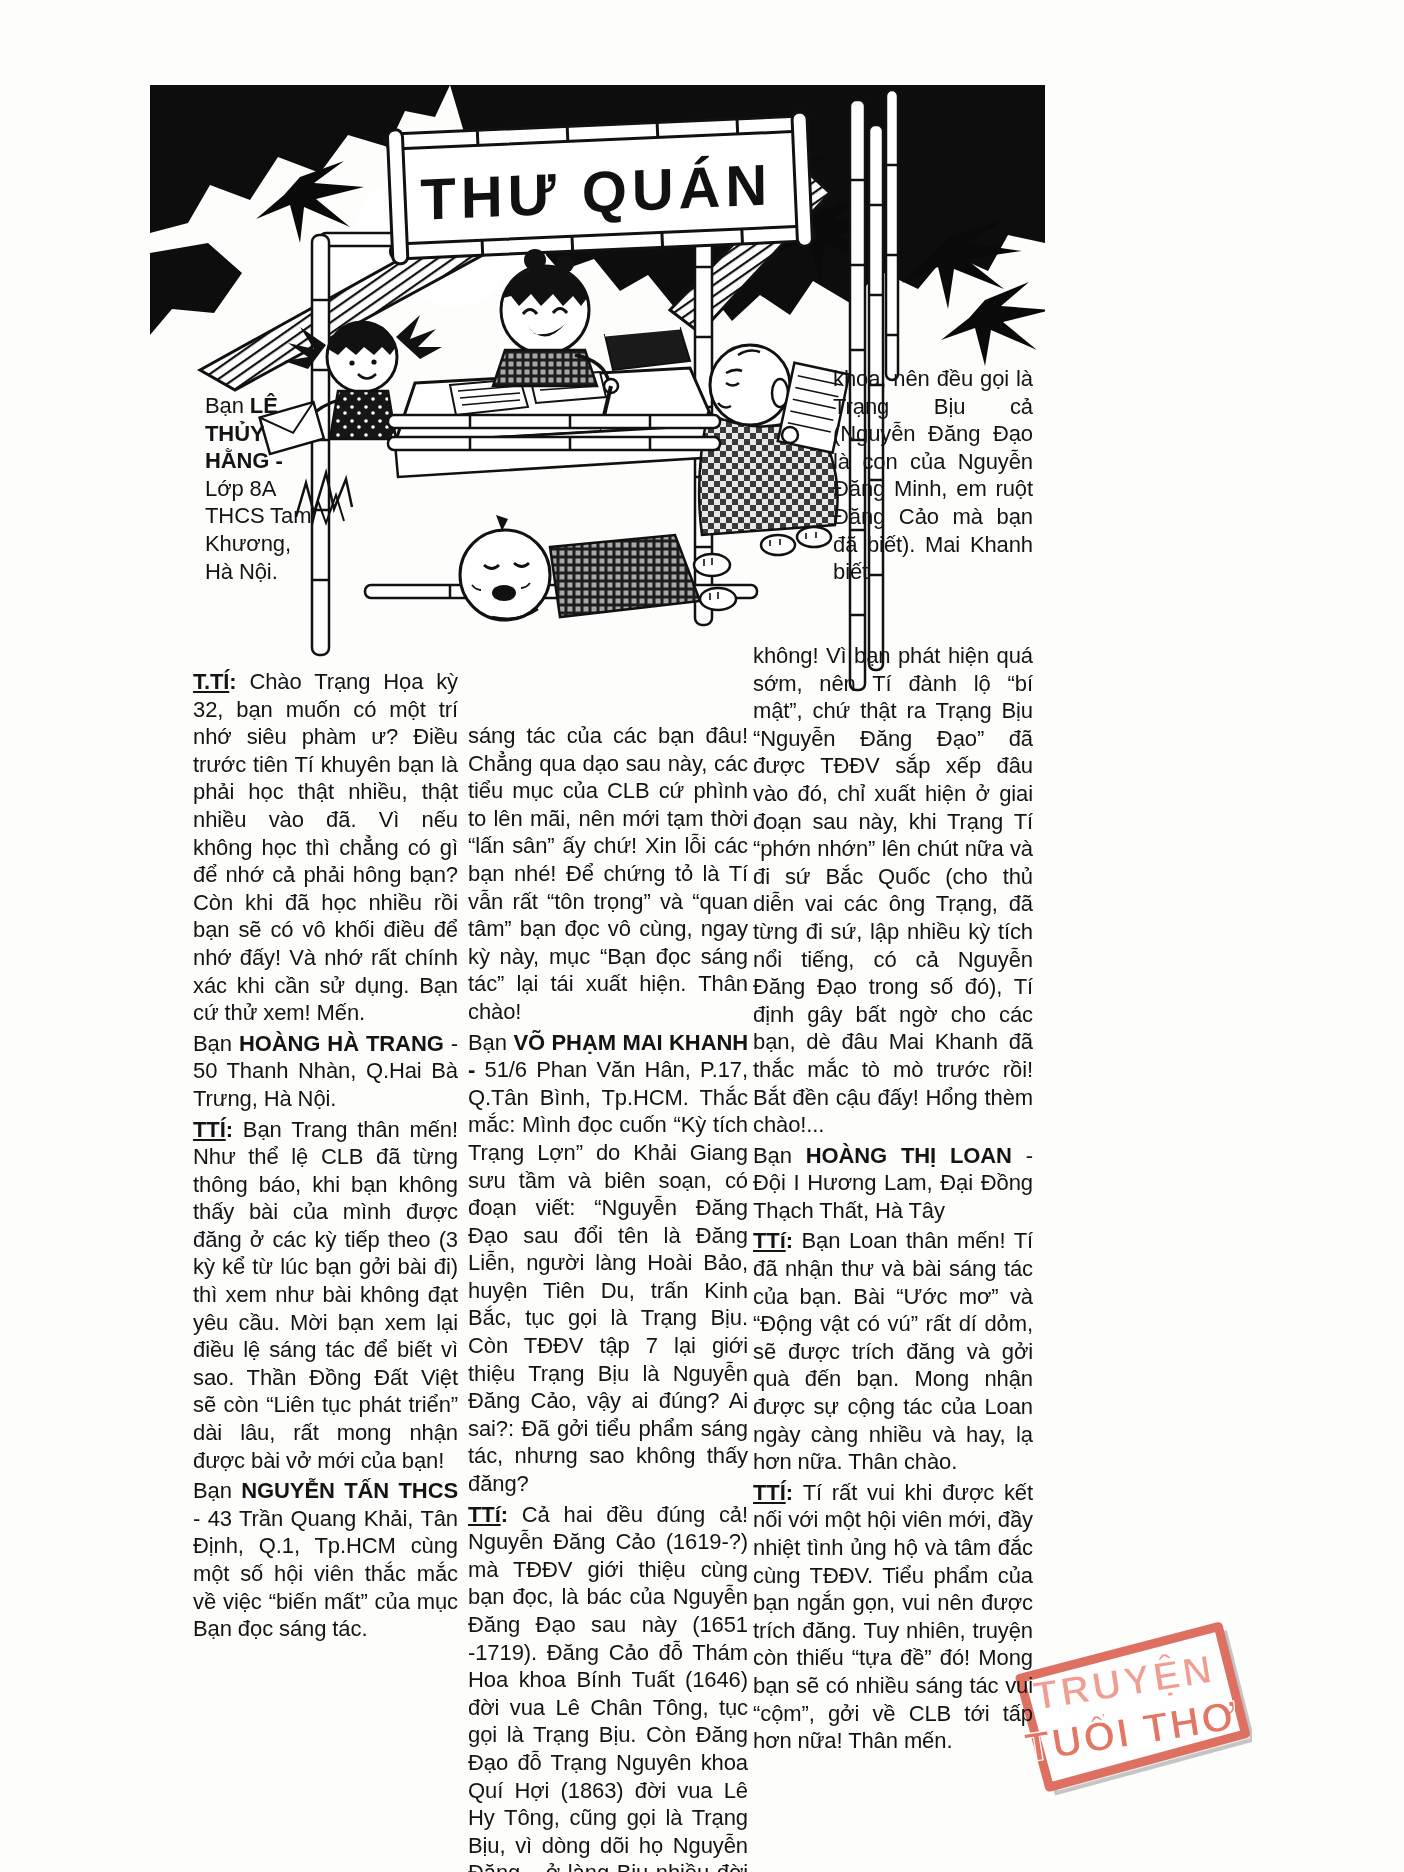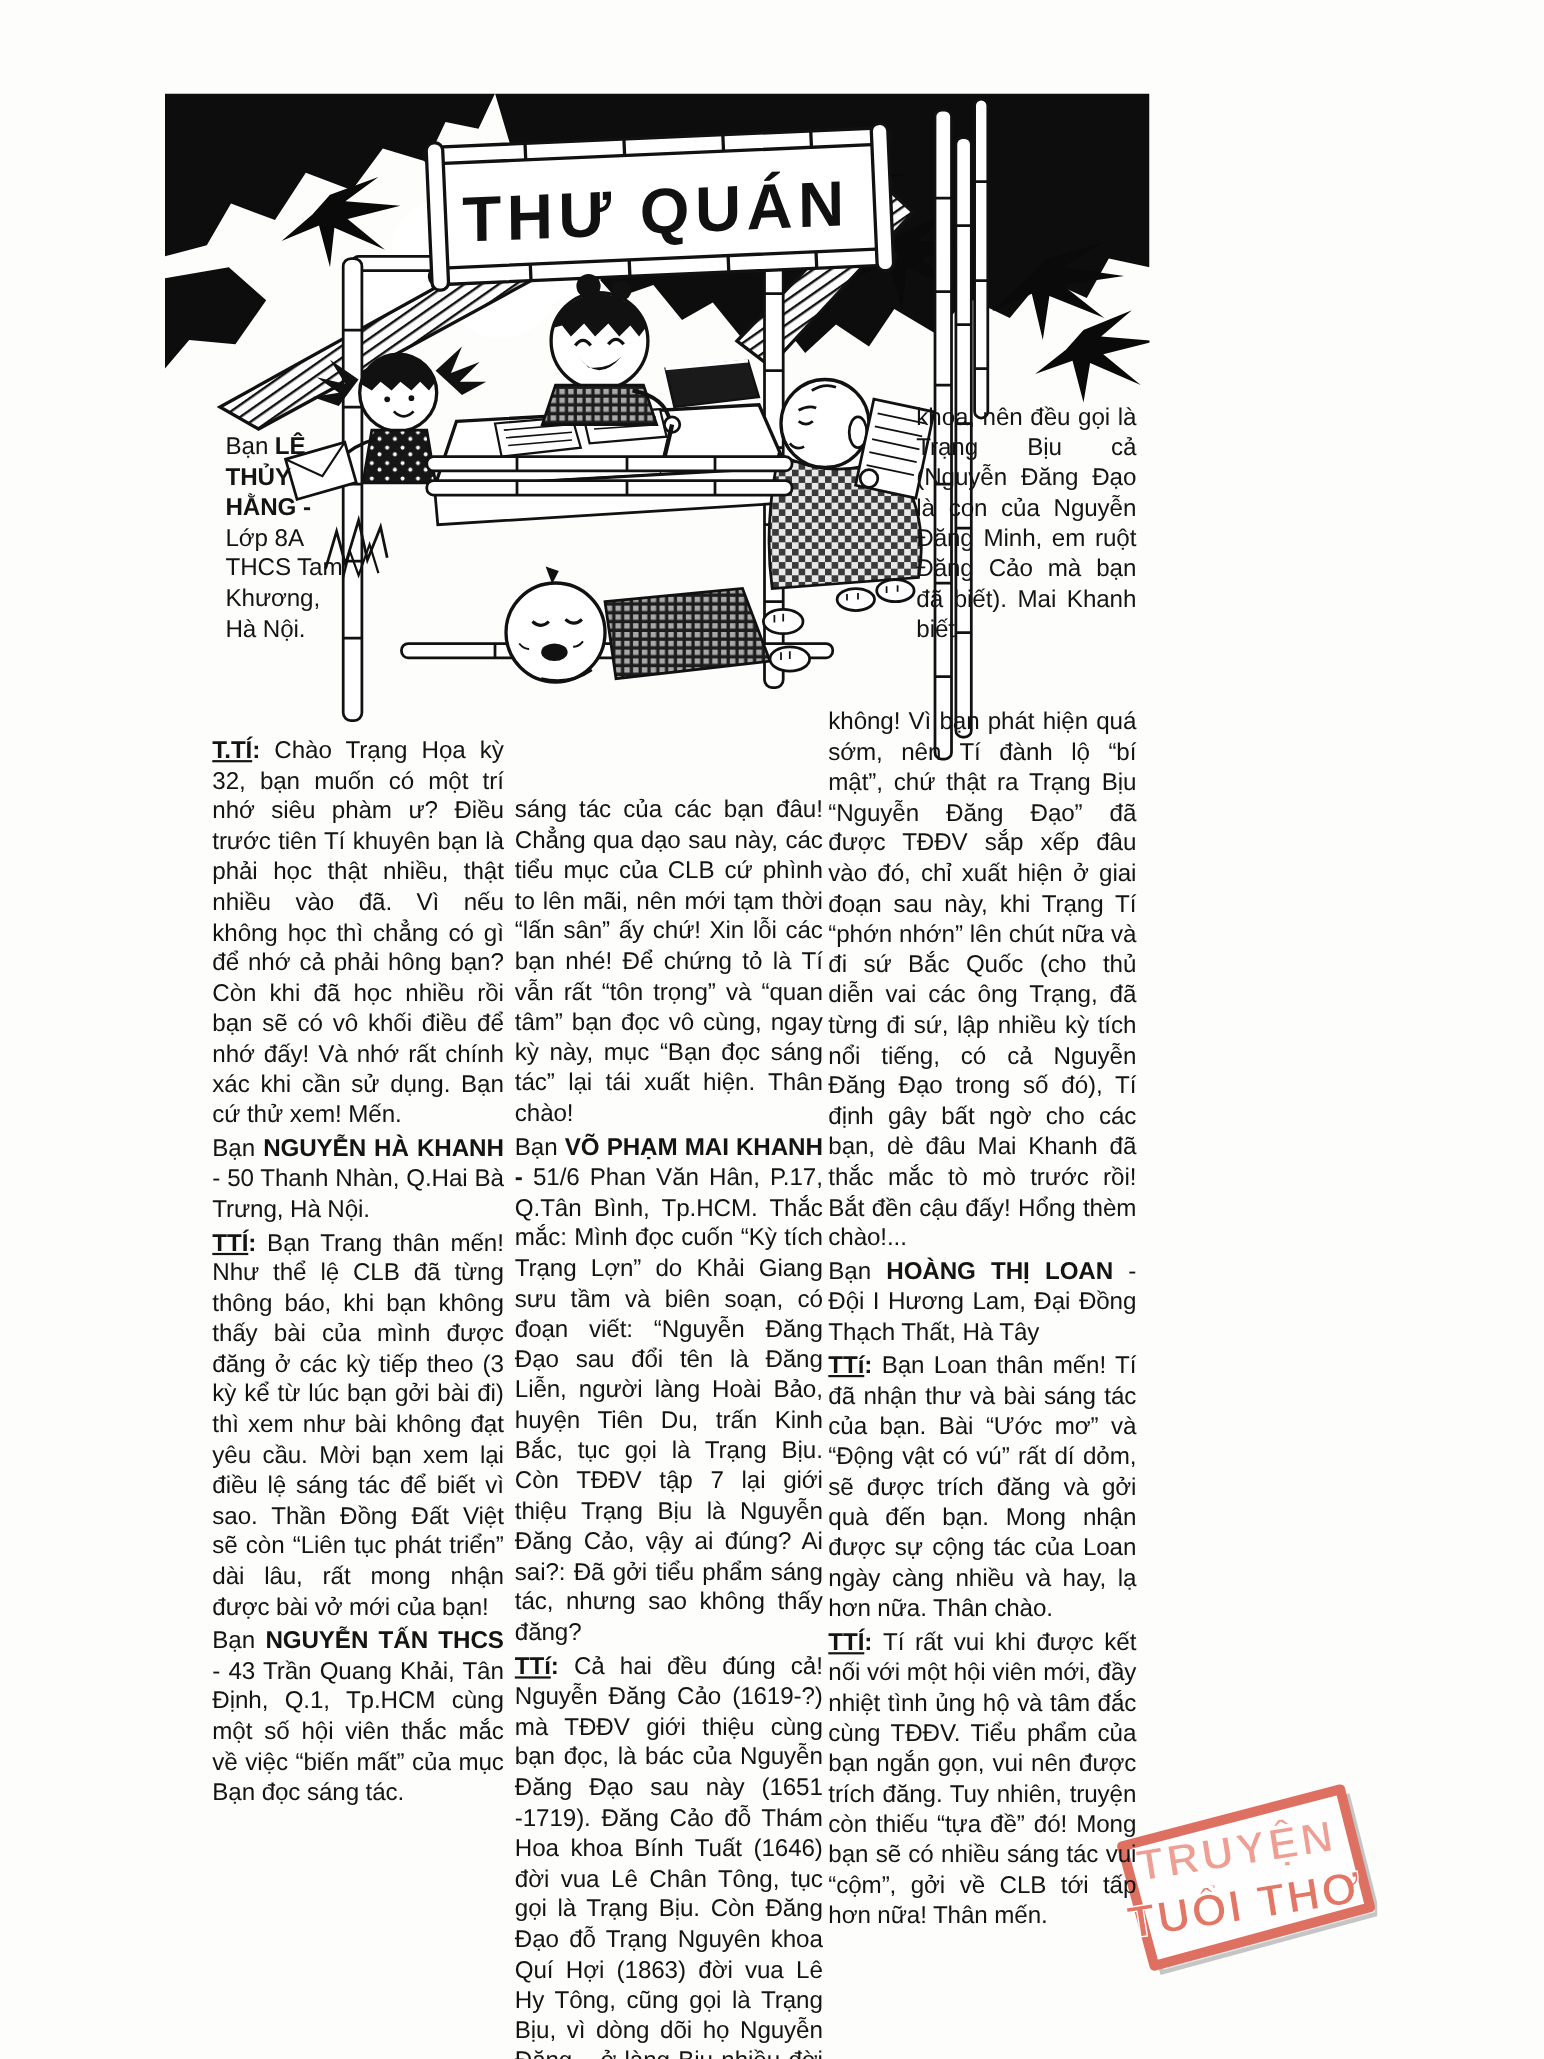--- a/index.html
+++ b/index.html
@@ -184,21 +184,21 @@
       <text x="126" y="128" text-anchor="middle" font-size="41" font-weight="900" letter-spacing="2" fill="#dd5a45" stroke="#ffffff" stroke-width="1.2">TUỔI THƠ</text>
     </g>
   </svg>
 
   <div class="col no-just" style="left:205px;top:392px;width:112px;">
       <p><span>Bạn </span><span class="r-b">LÊ THỦY HẰNG - </span><span class="r-i">Lớp 8A THCS Tam Khương, Hà Nội.</span></p>
     </div>
 
   <div class="col" style="left:193px;top:668px;width:265px;">
       <p><span class="r-b r-u">T.TÍ</span><span class="r-b">:</span><span>&nbsp;Chào Trạng Họa kỳ 32, bạn muốn có một trí nhớ siêu phàm ư? Điều trước tiên Tí khuyên bạn là phải học thật nhiều, thật nhiều vào đã. Vì nếu không học thì chẳng có gì để nhớ cả phải hông bạn? Còn khi đã học nhiều rồi bạn sẽ có vô khối điều để nhớ đấy! Và nhớ rất chính xác khi cần sử dụng. Bạn cứ thử xem! Mến.</span></p>
-      <p><span>Bạn </span><span class="r-b">NGUYỄN HÀ KHANH</span><span class="r-i"> - 50 Thanh Nhàn, Q.Hai Bà Trưng, Hà Nội.</span></p>
+      <p><span>Bạn </span><span class="r-b">HOÀNG HÀ TRANG</span><span class="r-i"> - 50 Thanh Nhàn, Q.Hai Bà Trưng, Hà Nội.</span></p>
       <p><span class="r-b r-u">TTÍ</span><span class="r-b">:</span><span>&nbsp;Bạn Trang thân mến! Như thể lệ CLB đã từng thông báo, khi bạn không thấy bài của mình được đăng ở các kỳ tiếp theo (3 kỳ kể từ lúc bạn gởi bài đi) thì xem như bài không đạt yêu cầu. Mời bạn xem lại điều lệ sáng tác để biết vì sao. Thần Đồng Đất Việt sẽ còn “Liên tục phát triển” dài lâu, rất mong nhận được bài vở mới của bạn!</span></p>
       <p><span>Bạn </span><span class="r-b">NGUYỄN TẤN THCS</span><span class="r-i"> - 43 Trần Quang Khải, Tân Định, Q.1, Tp.HCM </span><span>cùng một số hội viên thắc mắc về việc “biến mất” của mục Bạn đọc sáng tác.</span></p>
     </div>
 
   <div class="col" style="left:468px;top:722px;width:280px;">
       <p><span>sáng tác của các bạn đâu! Chẳng qua dạo sau này, các tiểu mục của CLB cứ phình to lên mãi, nên mới tạm thời “lấn sân” ấy chứ! Xin lỗi các bạn nhé! Để chứng tỏ là Tí vẫn rất “tôn trọng” và “quan tâm” bạn đọc vô cùng, ngay kỳ này, mục “Bạn đọc sáng tác” lại tái xuất hiện. Thân chào!</span></p>
       <p><span>Bạn </span><span class="r-b">VÕ PHẠM MAI KHANH -</span><span class="r-i"> 51/6 Phan Văn Hân, P.17, Q.Tân Bình, Tp.HCM. </span><span>Thắc mắc: </span><span class="r-i">Mình đọc cuốn “Kỳ tích Trạng Lợn” do Khải Giang sưu tầm và biên soạn, có đoạn viết: “Nguyễn Đăng Đạo sau đổi tên là Đăng Liễn, người làng Hoài Bảo, huyện Tiên Du, trấn Kinh Bắc, tục gọi là Trạng Bịu. Còn TĐĐV tập 7 lại giới thiệu Trạng Bịu là Nguyễn Đăng Cảo, vậy ai đúng? Ai sai?: Đã gởi tiểu phẩm sáng tác, nhưng sao không thấy đăng?</span></p>
       <p><span class="r-b r-u">TTí</span><span class="r-b">:</span><span>&nbsp;Cả hai đều đúng cả! Nguyễn Đăng Cảo (1619-?) mà TĐĐV giới thiệu cùng bạn đọc, là bác của Nguyễn Đăng Đạo sau này (1651 -1719). Đăng Cảo đỗ Thám Hoa khoa Bính Tuất (1646) đời vua Lê Chân Tông, tục gọi là Trạng Bịu. Còn Đăng Đạo đỗ Trạng Nguyên khoa Quí Hợi (1863) đời vua Lê Hy Tông, cũng gọi là Trạng Bịu, vì dòng dõi họ Nguyễn Đăng... ở làng Bịu nhiều đời nối nhau đỗ Đại</span></p>
     </div>
 

